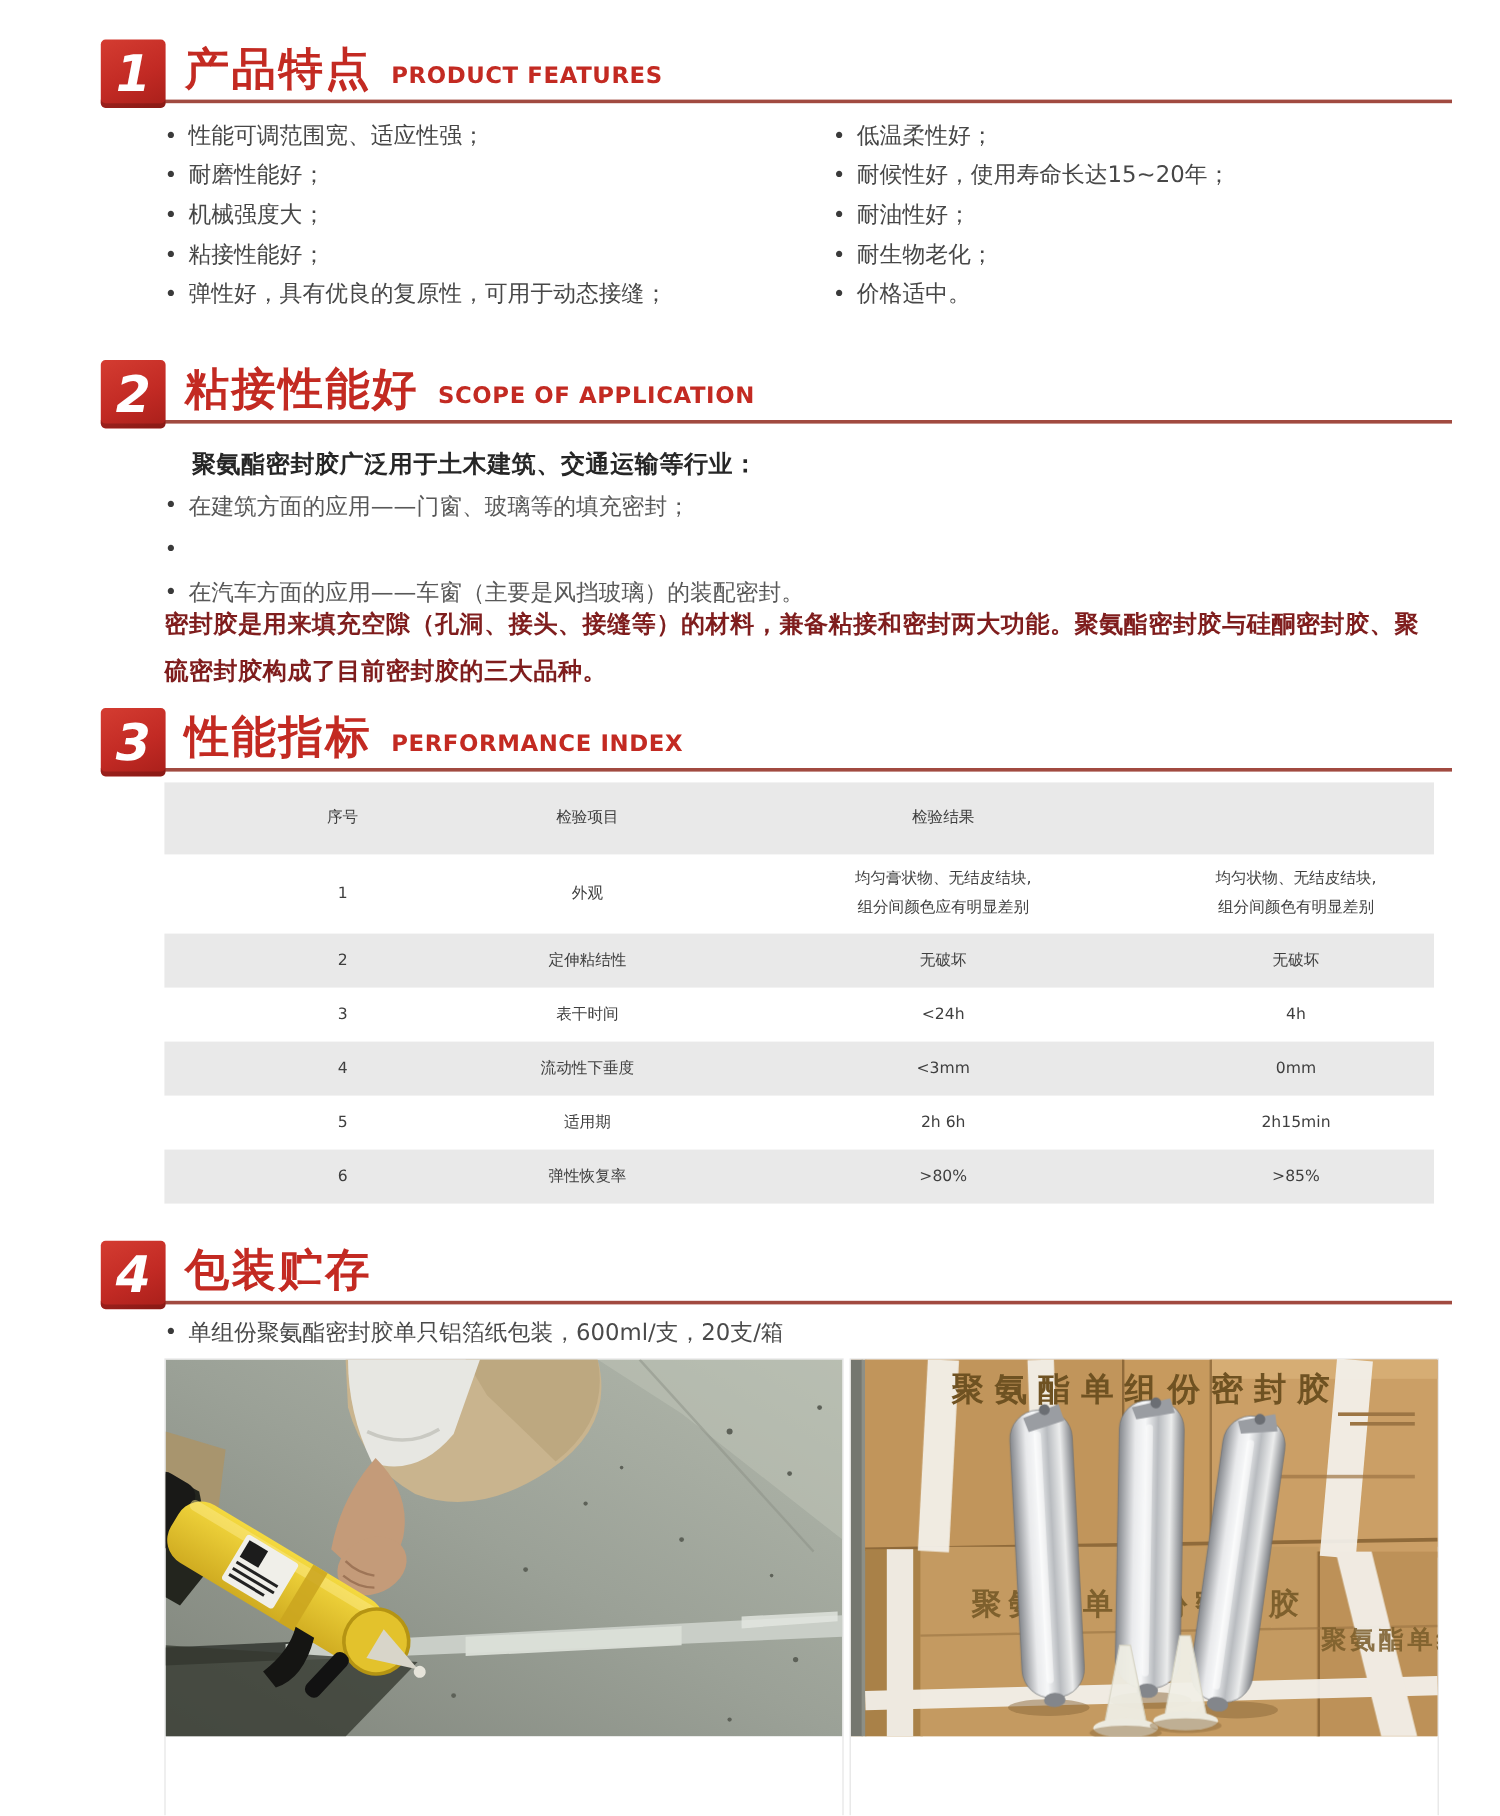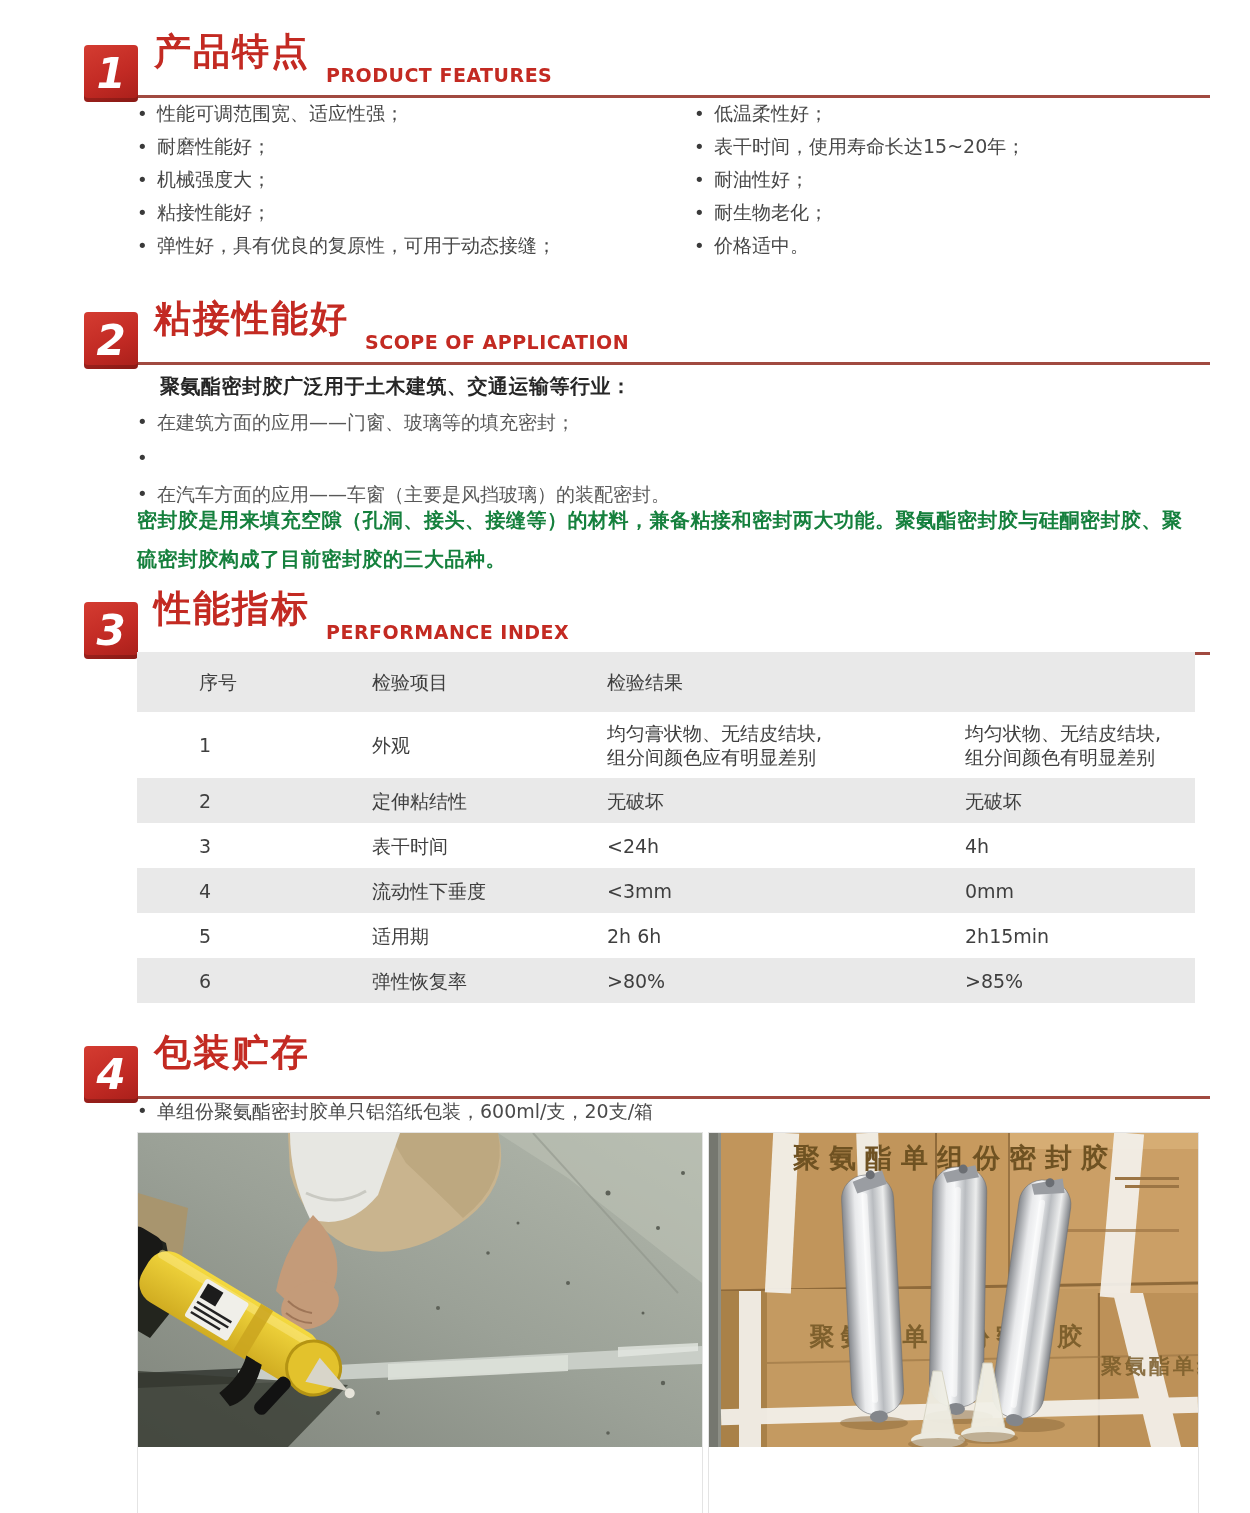--- a/index.html
+++ b/index.html
@@ -19,21 +19,21 @@
   .sec-num {
     width:54px; height:57px; margin-bottom:-7px; flex:0 0 auto;
     background:linear-gradient(155deg,#d43c31 0%,#c22a24 55%,#a81f1a 100%);
     border-radius:4px;
     color:#fff; font-size:42px; font-weight:bold; font-style:italic;
     display:flex; align-items:center; justify-content:center;
     box-shadow:inset 0 -4px 0 rgba(0,0,0,.18);
   }
   .sec-title {
     font-size:37px; font-weight:900; letter-spacing:2px;
-    color:#c32a22; line-height:1; padding-bottom:25px; white-space:nowrap;
+    color:#c32a22; line-height:1; padding-bottom:7px; white-space:nowrap;
   }
   .sec-sub {
     font-size:19px; font-weight:700; letter-spacing:.5px;
     color:#c32a22; padding-bottom:9px; white-space:nowrap;
   }
 
   
   .blist { position:absolute; list-style:none; margin:0; padding:0; }
   .blist li { display:flex; align-items:flex-end; }
   .dot {
@@ -48,26 +48,26 @@
 
   
   .scope-intro {
     position:absolute; left:160px; top:373px;
     font-size:20px; font-weight:bold; color:#262626; letter-spacing:.5px;
   }
   #scope-list { left:137px; top:404px; width:1060px; }
   #scope-list li { font-size:19px; line-height:36px; color:#585858; }
   .scope-note {
     position:absolute; left:137px; top:501px; width:1058px;
-    font-size:20px; font-weight:bold; color:#15803d;
+    font-size:20px; font-weight:bold; color:#7f1d1d;
     line-height:39px; letter-spacing:.5px;
   }
 
   
-  .ptable { position:absolute; left:137px; top:652px; width:1058px; font-size:19px; color:#3f3f3f; }
+  .ptable { position:absolute; left:137px; top:652px; width:1058px; font-size:13px; color:#3f3f3f;text-align:center; }
   .trow {
     display:grid; grid-template-columns:173px 235px 358px auto;
     padding-left:62px; box-sizing:border-box; align-items:center; width:100%;
   }
   .trow.gray { background:#e9e9e9; }
   .h-head { height:60px; }
   .h-tall { height:66px; }
   .h-std  { height:45px; }
   .cell { white-space:pre-line; line-height:24px; }
 
@@ -115,21 +115,21 @@
         <span>弹性好，具有优良的复原性，可用于动态接缝；</span>
       </li>
   </ul>
   <ul class="blist feat" id="feat-right">
     <li>
         <span class="dot"></span>
         <span>低温柔性好；</span>
       </li>
     <li>
         <span class="dot"></span>
-        <span>表干时间，使用寿命长达15~20年；</span>
+        <span>耐候性好，使用寿命长达15~20年；</span>
       </li>
     <li>
         <span class="dot"></span>
         <span>耐油性好；</span>
       </li>
     <li>
         <span class="dot"></span>
         <span>耐生物老化；</span>
       </li>
     <li>

